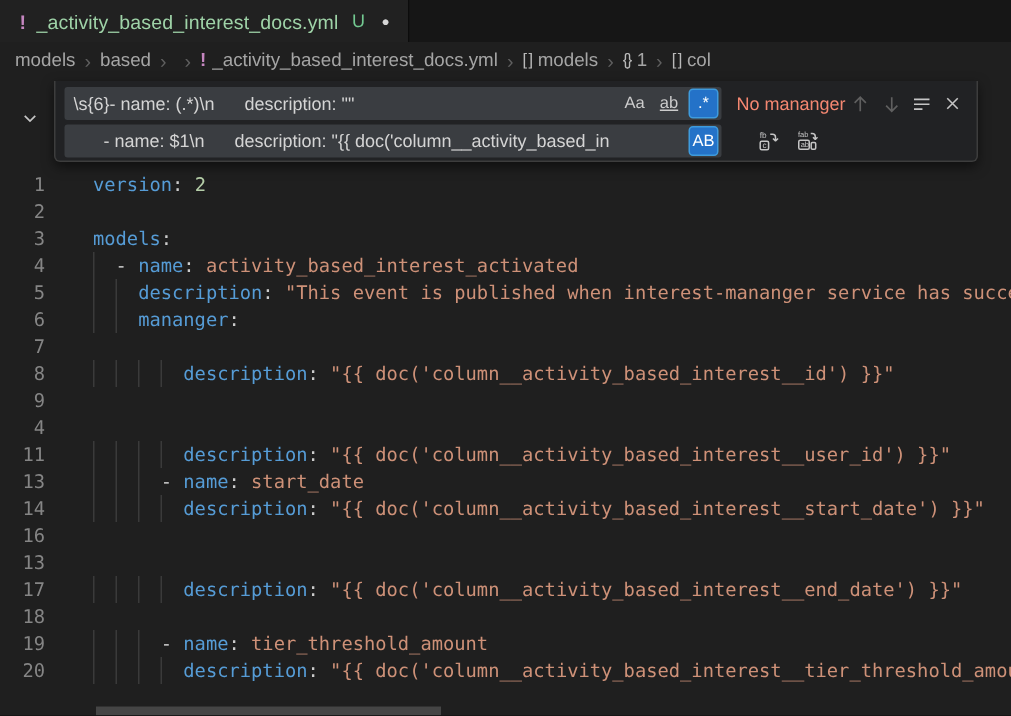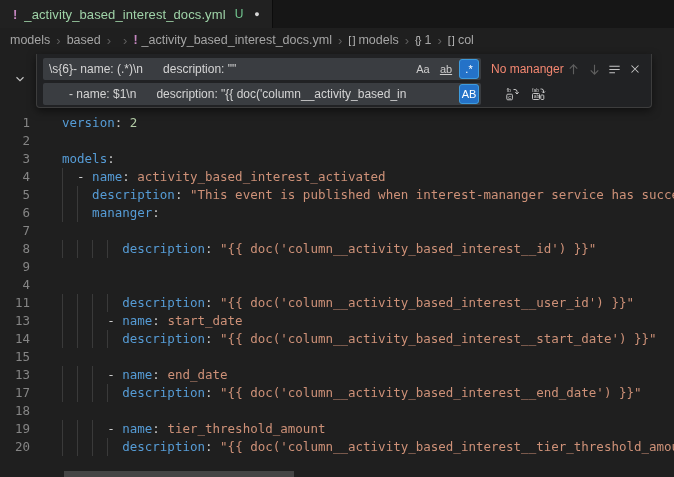--- a/index.html
+++ b/index.html
@@ -117,22 +117,22 @@
         <div class="code-line"><div class="ln">4</div><div class="lc"><span class="guide" style="left: 0px;"></span><span class="tok-punct">  - </span><span class="tok-key">name</span><span class="tok-punct">: </span><span class="tok-str">activity_based_interest_activated</span></div></div>
         <div class="code-line"><div class="ln">5</div><div class="lc"><span class="guide" style="left: 0px;"></span><span class="guide" style="left: 15px;"></span><span class="tok-punct">    </span><span class="tok-key">description</span><span class="tok-punct">: </span><span class="tok-str">"This event is published when interest-mananger service has successf</span></div></div>
         <div class="code-line"><div class="ln">6</div><div class="lc"><span class="guide" style="left: 0px;"></span><span class="guide" style="left: 15px;"></span><span class="tok-punct">    </span><span class="tok-key">mananger</span><span class="tok-punct">:</span></div></div>
         <div class="code-line"><div class="ln">7</div></div>
         <div class="code-line"><div class="ln">8</div><div class="lc"><span class="guide" style="left: 0px;"></span><span class="guide" style="left: 15px;"></span><span class="guide" style="left: 30px;"></span><span class="guide" style="left: 45px;"></span><span class="tok-punct">        </span><span class="tok-key">description</span><span class="tok-punct">: </span><span class="tok-str">"{{ doc('column__activity_based_interest__id') }}"</span></div></div>
         <div class="code-line"><div class="ln">9</div><div class="lc"><span class="guide" style="left: 0px;"></span><span class="guide" style="left: 15px;"></span><span class="guide" style="left: 30px;"></span><span class="guide" style="left: 45px;"></span></div></div>
         <div class="code-line"><div class="ln">4</div></div>
         <div class="code-line"><div class="ln">11</div><div class="lc"><span class="guide" style="left: 0px;"></span><span class="guide" style="left: 15px;"></span><span class="guide" style="left: 30px;"></span><span class="guide" style="left: 45px;"></span><span class="tok-punct">        </span><span class="tok-key">description</span><span class="tok-punct">: </span><span class="tok-str">"{{ doc('column__activity_based_interest__user_id') }}"</span></div></div>
         <div class="code-line"><div class="ln">13</div><div class="lc"><span class="guide" style="left: 0px;"></span><span class="guide" style="left: 15px;"></span><span class="guide" style="left: 30px;"></span><span class="tok-punct">      - </span><span class="tok-key">name</span><span class="tok-punct">: </span><span class="tok-str">start_date</span></div></div>
         <div class="code-line"><div class="ln">14</div><div class="lc"><span class="guide" style="left: 0px;"></span><span class="guide" style="left: 15px;"></span><span class="guide" style="left: 30px;"></span><span class="guide" style="left: 45px;"></span><span class="tok-punct">        </span><span class="tok-key">description</span><span class="tok-punct">: </span><span class="tok-str">"{{ doc('column__activity_based_interest__start_date') }}"</span></div></div>
-        <div class="code-line"><div class="ln">15</div><div class="lc"><span class="guide" style="left: 0px;"></span><span class="guide" style="left: 15px;"></span><span class="guide" style="left: 30px;"></span><span class="guide" style="left: 45px;"></span></div></div>
-        <div class="code-line"><div class="ln">13</div><div class="lc"><span class="guide" style="left: 0px;"></span><span class="guide" style="left: 15px;"></span><span class="guide" style="left: 30px;"></span><span class="tok-punct">      - </span><span class="tok-key">name</span><span class="tok-punct">: </span><span class="tok-str">end_date</span></div></div>
+        <div class="code-line"><div class="ln">16</div><div class="lc"><span class="guide" style="left: 0px;"></span><span class="guide" style="left: 15px;"></span><span class="guide" style="left: 30px;"></span><span class="guide" style="left: 45px;"></span></div></div>
+        <div class="code-line"><div class="ln">13</div></div>
         <div class="code-line"><div class="ln">17</div><div class="lc"><span class="guide" style="left: 0px;"></span><span class="guide" style="left: 15px;"></span><span class="guide" style="left: 30px;"></span><span class="guide" style="left: 45px;"></span><span class="tok-punct">        </span><span class="tok-key">description</span><span class="tok-punct">: </span><span class="tok-str">"{{ doc('column__activity_based_interest__end_date') }}"</span></div></div>
         <div class="code-line"><div class="ln">18</div><div class="lc"><span class="guide" style="left: 0px;"></span><span class="guide" style="left: 15px;"></span><span class="guide" style="left: 30px;"></span><span class="guide" style="left: 45px;"></span></div></div>
         <div class="code-line"><div class="ln">19</div><div class="lc"><span class="guide" style="left: 0px;"></span><span class="guide" style="left: 15px;"></span><span class="guide" style="left: 30px;"></span><span class="tok-punct">      - </span><span class="tok-key">name</span><span class="tok-punct">: </span><span class="tok-str">tier_threshold_amount</span></div></div>
         <div class="code-line"><div class="ln">20</div><div class="lc"><span class="guide" style="left: 0px;"></span><span class="guide" style="left: 15px;"></span><span class="guide" style="left: 30px;"></span><span class="guide" style="left: 45px;"></span><span class="tok-punct">        </span><span class="tok-key">description</span><span class="tok-punct">: </span><span class="tok-str">"{{ doc('column__activity_based_interest__tier_threshold_amount</span></div></div>
       </div>
     <div class="hscroll"></div>
   </div>
 
   <div class="findwidget">
     <button class="toggle">

